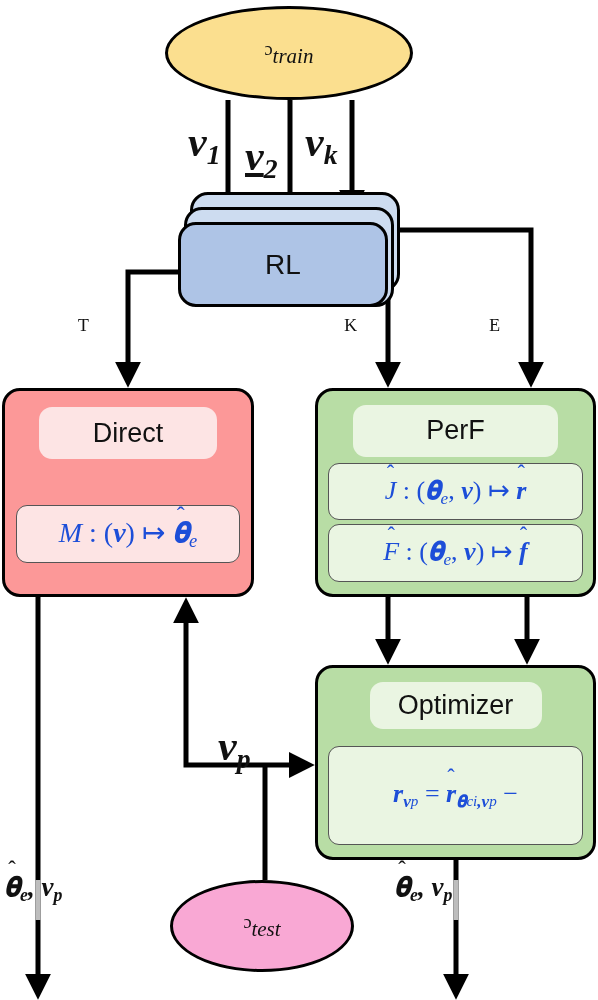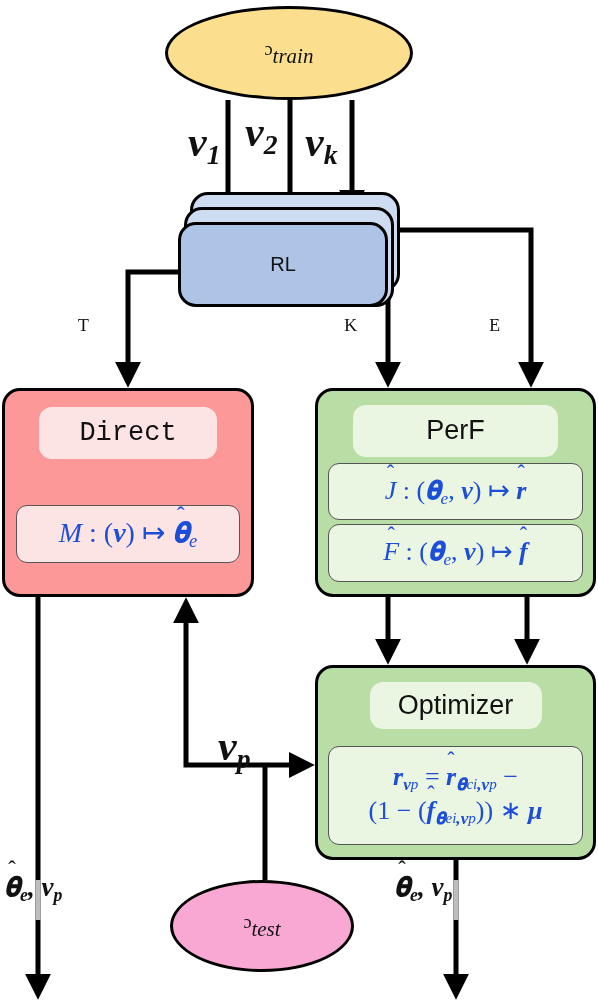--- a/index.html
+++ b/index.html
@@ -17,36 +17,36 @@
            white-space:nowrap;letter-spacing:0px;}
   .setname .bb{font-size:31px;}
   .setname .sub{font-size:21px;font-style:italic;}
 
   
   .rlcard{position:absolute;border:3px solid #000;border-radius:18px;box-sizing:border-box;}
   #rl-card-3{left:190px;top:192px;width:210px;height:100px;background:#CDDCF0;}
   #rl-card-2{left:184px;top:207px;width:210px;height:100px;background:#CDDCF0;}
   #rl-card-1{left:178px;top:222px;width:210px;height:85px;background:#AEC4E6;
              display:flex;align-items:center;justify-content:center;}
-  #rl-label{font-size:20px;color:#111;}
+  #rl-label{font-size:28px;color:#111;}
 
   
   .module{position:absolute;border:3px solid #000;border-radius:18px;box-sizing:border-box;
           display:flex;flex-direction:column;align-items:center;}
   #direct-box{left:2px;top:388px;width:252px;height:209px;background:#FC9898;
               justify-content:flex-start;padding:14px 14px;}
   #perf-box{left:315px;top:388px;width:281px;height:209px;background:#B8DDA5;
             justify-content:flex-end;padding:12px 12px;}
   #optimizer-box{left:315px;top:665px;width:281px;height:195px;background:#B8DDA5;
                  justify-content:flex-start;padding:12px 12px;}
 
   .pill{border-radius:13px;display:flex;align-items:center;justify-content:center;
         box-sizing:border-box;}
   .hdr-pill{font-size:27px;color:#111;padding:3px 30px;}
-  #direct-hdr{background:#FDE4E4;width:178px;height:52px;margin-top:2px;font-family:Liberation Mono, monospace;}
+  #direct-hdr{background:#FDE4E4;width:178px;height:52px;margin-top:2px;}
   #perf-hdr{background:#EAF5E2;width:205px;height:52px;margin-top:2px;}
   #opt-hdr{background:#EAF5E2;width:172px;height:50px;margin-top:2px;}
 
   .formula-box{border:1.6px solid #555;border-radius:11px;box-sizing:border-box;
                display:flex;align-items:center;justify-content:center;}
   #direct-formula{background:#FDE4E4;width:224px;height:58px;margin-top:46px;}
   #perf-formula-1{background:#EAF5E2;width:255px;height:58px;margin-top:6px;}
   #perf-formula-2{background:#EAF5E2;width:255px;height:58px;margin-top:4px;}
   #opt-formula{background:#EAF5E2;width:255px;height:106px;margin-top:17px;
                flex-direction:column;justify-content:center;}
@@ -63,21 +63,21 @@
        font-size:0.85em;font-style:normal;font-weight:normal;line-height:1;}
 
   
   .elabel{position:absolute;font-family:"Liberation Serif",serif;color:#111;
           white-space:nowrap;}
   .vlab{font-size:42px;font-weight:bold;font-style:italic;}
   .bblab{font-size:30px;}
   .outlab{font-size:27px;font-weight:bold;font-style:italic;}
 
   #lab-v1{left:188px;top:118px;}
-  #lab-v2{left:245px;top:108px;}
+  #lab-v2{left:245px;top:132px;text-decoration:underline;}
   #lab-vk{left:305px;top:118px;}
   #lab-T{left:78px;top:312px;}
   #lab-K{left:344px;top:312px;}
   #lab-E{left:489px;top:312px;}
   #lab-vp{left:218px;top:722px;}
   #lab-out-left{left:4px;top:872px;}
   #lab-out-right{left:394px;top:872px;}
 </style>
 </head>
 <body>
@@ -157,23 +157,20 @@
   </div>
 
   <div class="module" id="optimizer-box">
     <div class="pill hdr-pill" id="opt-hdr">
       <span>Optimizer</span>
     </div>
     <div class="formula-box" id="opt-formula">
       <span class="math m26">
         <span class="bo">r</span><span class="sb bo">v</span><span class="sb2">p</span>&nbsp;=&nbsp;<span class="hatwrap bo">r<span class="hat">̂</span></span><span class="sb bo">𝛉</span><span class="sb2">ci</span><span class="sb bo">,v</span><span class="sb2">p</span>&nbsp;−
       </span>
-      <span class="math m26">
-        (1&nbsp;−&nbsp;(<span class="hatwrap bo">f<span class="hat">̂</span></span><span class="sb bo">𝛉</span><span class="sb2">ei</span><span class="sb bo">,v</span><span class="sb2">p</span>))&nbsp;∗&nbsp;<span class="bo">μ</span>
-      </span>
     </div>
   </div>
 
   <div class="ellipse" id="v-test">
     <span class="setname"><span class="bb">ᵓ</span><span class="sub">test</span></span>
   </div>
 
   <span class="elabel vlab" id="lab-v1">
     <span class="bo">v</span><span class="sb">1</span></span>
   <span class="elabel vlab" id="lab-v2">

